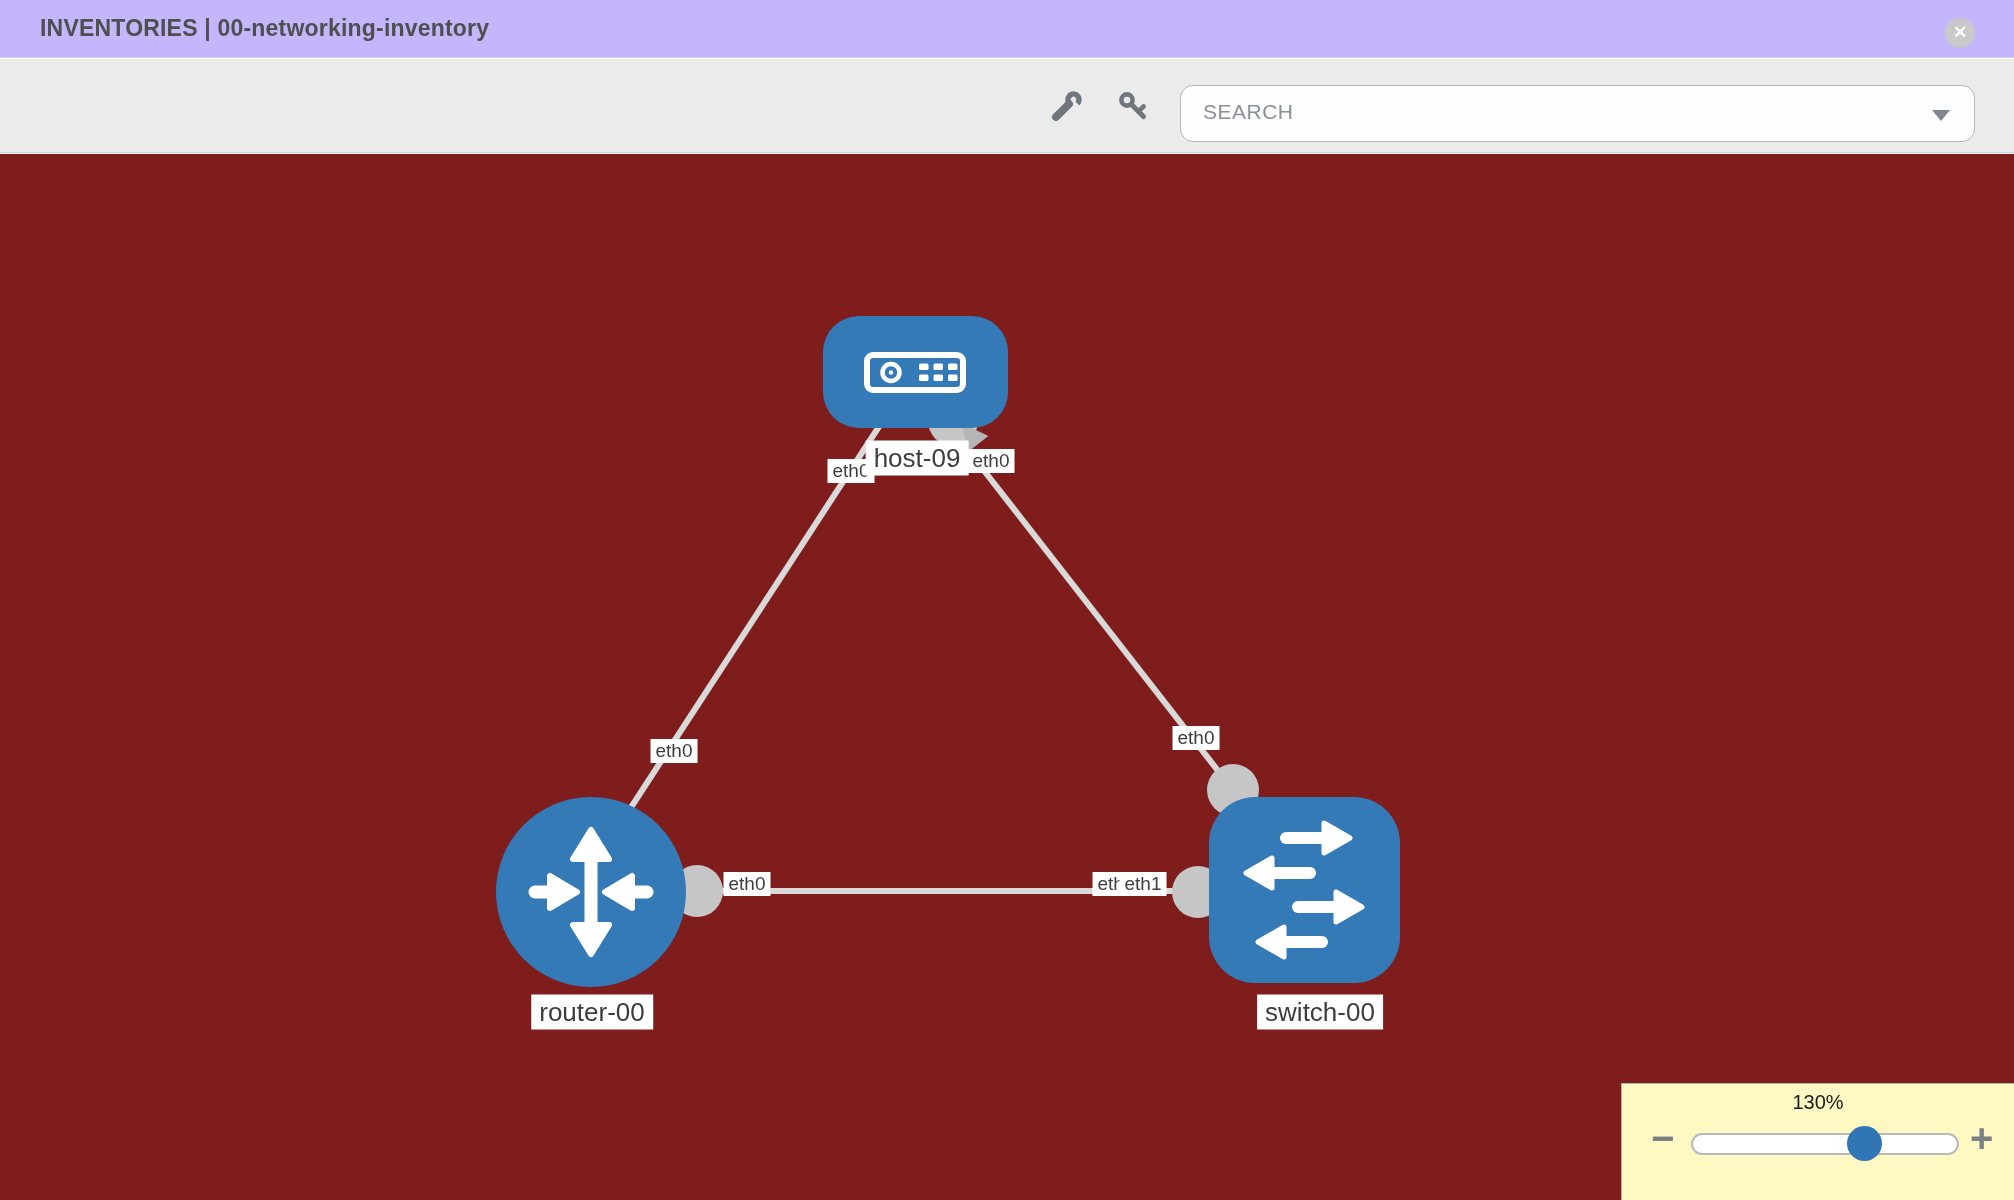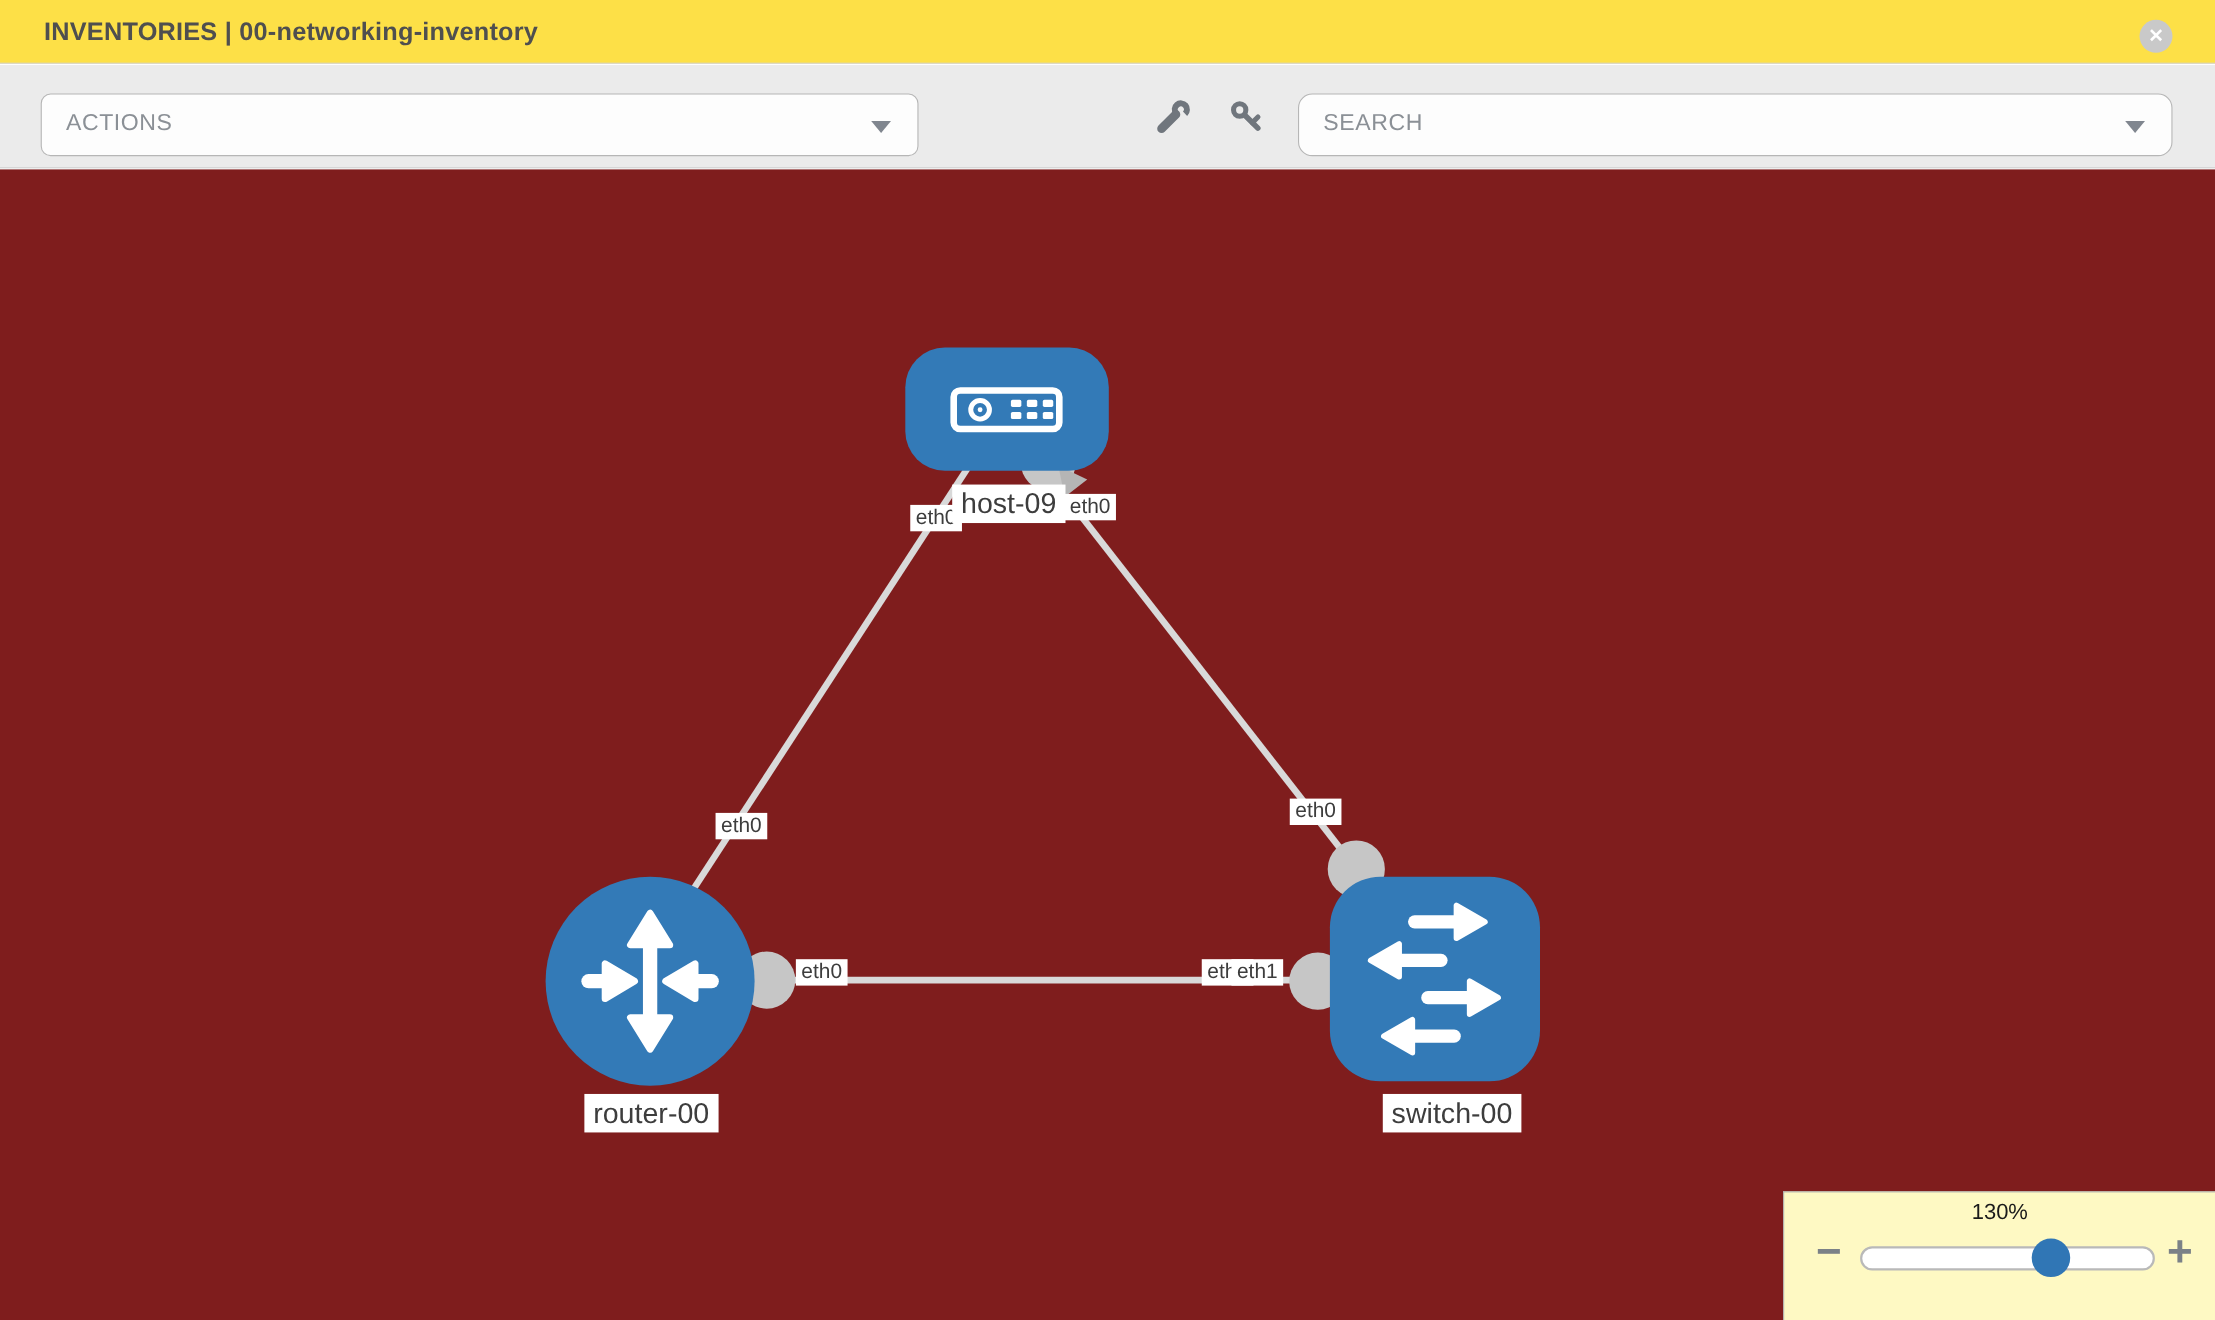--- a/index.html
+++ b/index.html
@@ -3,21 +3,21 @@
 <meta charset="utf-8">
 <style>
   * { margin:0; padding:0; box-sizing:border-box; }
   html,body { width:2014px; height:1200px; overflow:hidden;
     font-family:"Liberation Sans", sans-serif; background:#fff; }
 
   .app { position:relative; width:2014px; height:1200px; }
 
   
   .hdr { position:absolute; left:0; top:0; width:2014px; height:58px;
-    background:#fde047; border-bottom:1px solid #d5d5d5; }
+    background:#c4b5fd; border-bottom:1px solid #d5d5d5; }
   .hdr-title { position:absolute; left:40px; top:15px;
     font-size:23px; font-weight:bold; color:#4f4f4f; letter-spacing:.2px; }
   .close-btn { position:absolute; left:1945px; top:18px; width:30px; height:30px;
     border-radius:50%; background:#c9c9c9; cursor:pointer; }
   .close-btn span { position:absolute; left:0; top:0; width:30px; height:30px;
     line-height:29px; text-align:center; color:#ffffff; font-size:17px; font-weight:bold; }
 
   
   .tbar { position:absolute; left:0; top:59px; width:2014px; height:94px;
     background:#ebebeb; border-bottom:1px solid #d2d2d2; }
@@ -65,24 +65,20 @@
 <div class="app">
 
   <div class="hdr">
     <div class="hdr-title">INVENTORIES | 00-networking-inventory</div>
     <div class="close-btn">
       <span>✕</span>
     </div>
   </div>
 
   <div class="tbar">
-    <div class="selbox box-actions">
-      <span class="sel-label">ACTIONS</span>
-      <span class="caret"></span>
-    </div>
 
     <svg class="tool-icon icon-wrench" viewBox="0 0 34 34">
       <circle cx="23.5" cy="10.5" r="5.5" fill="none" stroke="#70767d" stroke-width="5.5" stroke-dasharray="26 9" stroke-dashoffset="18" transform="rotate(-40 23.5 10.5)"></circle>
       <line x1="6" y1="28" x2="19" y2="15" stroke="#70767d" stroke-width="8" stroke-linecap="round"></line>
     </svg>
 
     <svg class="tool-icon icon-key" viewBox="0 0 34 34">
       <circle cx="11" cy="11" r="5.6" fill="none" stroke="#70767d" stroke-width="4.6"></circle>
       <line x1="15.5" y1="15.5" x2="27.5" y2="27.5" stroke="#70767d" stroke-width="5" stroke-linecap="round"></line>
       <line x1="22.5" y1="22.5" x2="27.6" y2="17.4" stroke="#70767d" stroke-width="4.6" stroke-linecap="round"></line>

